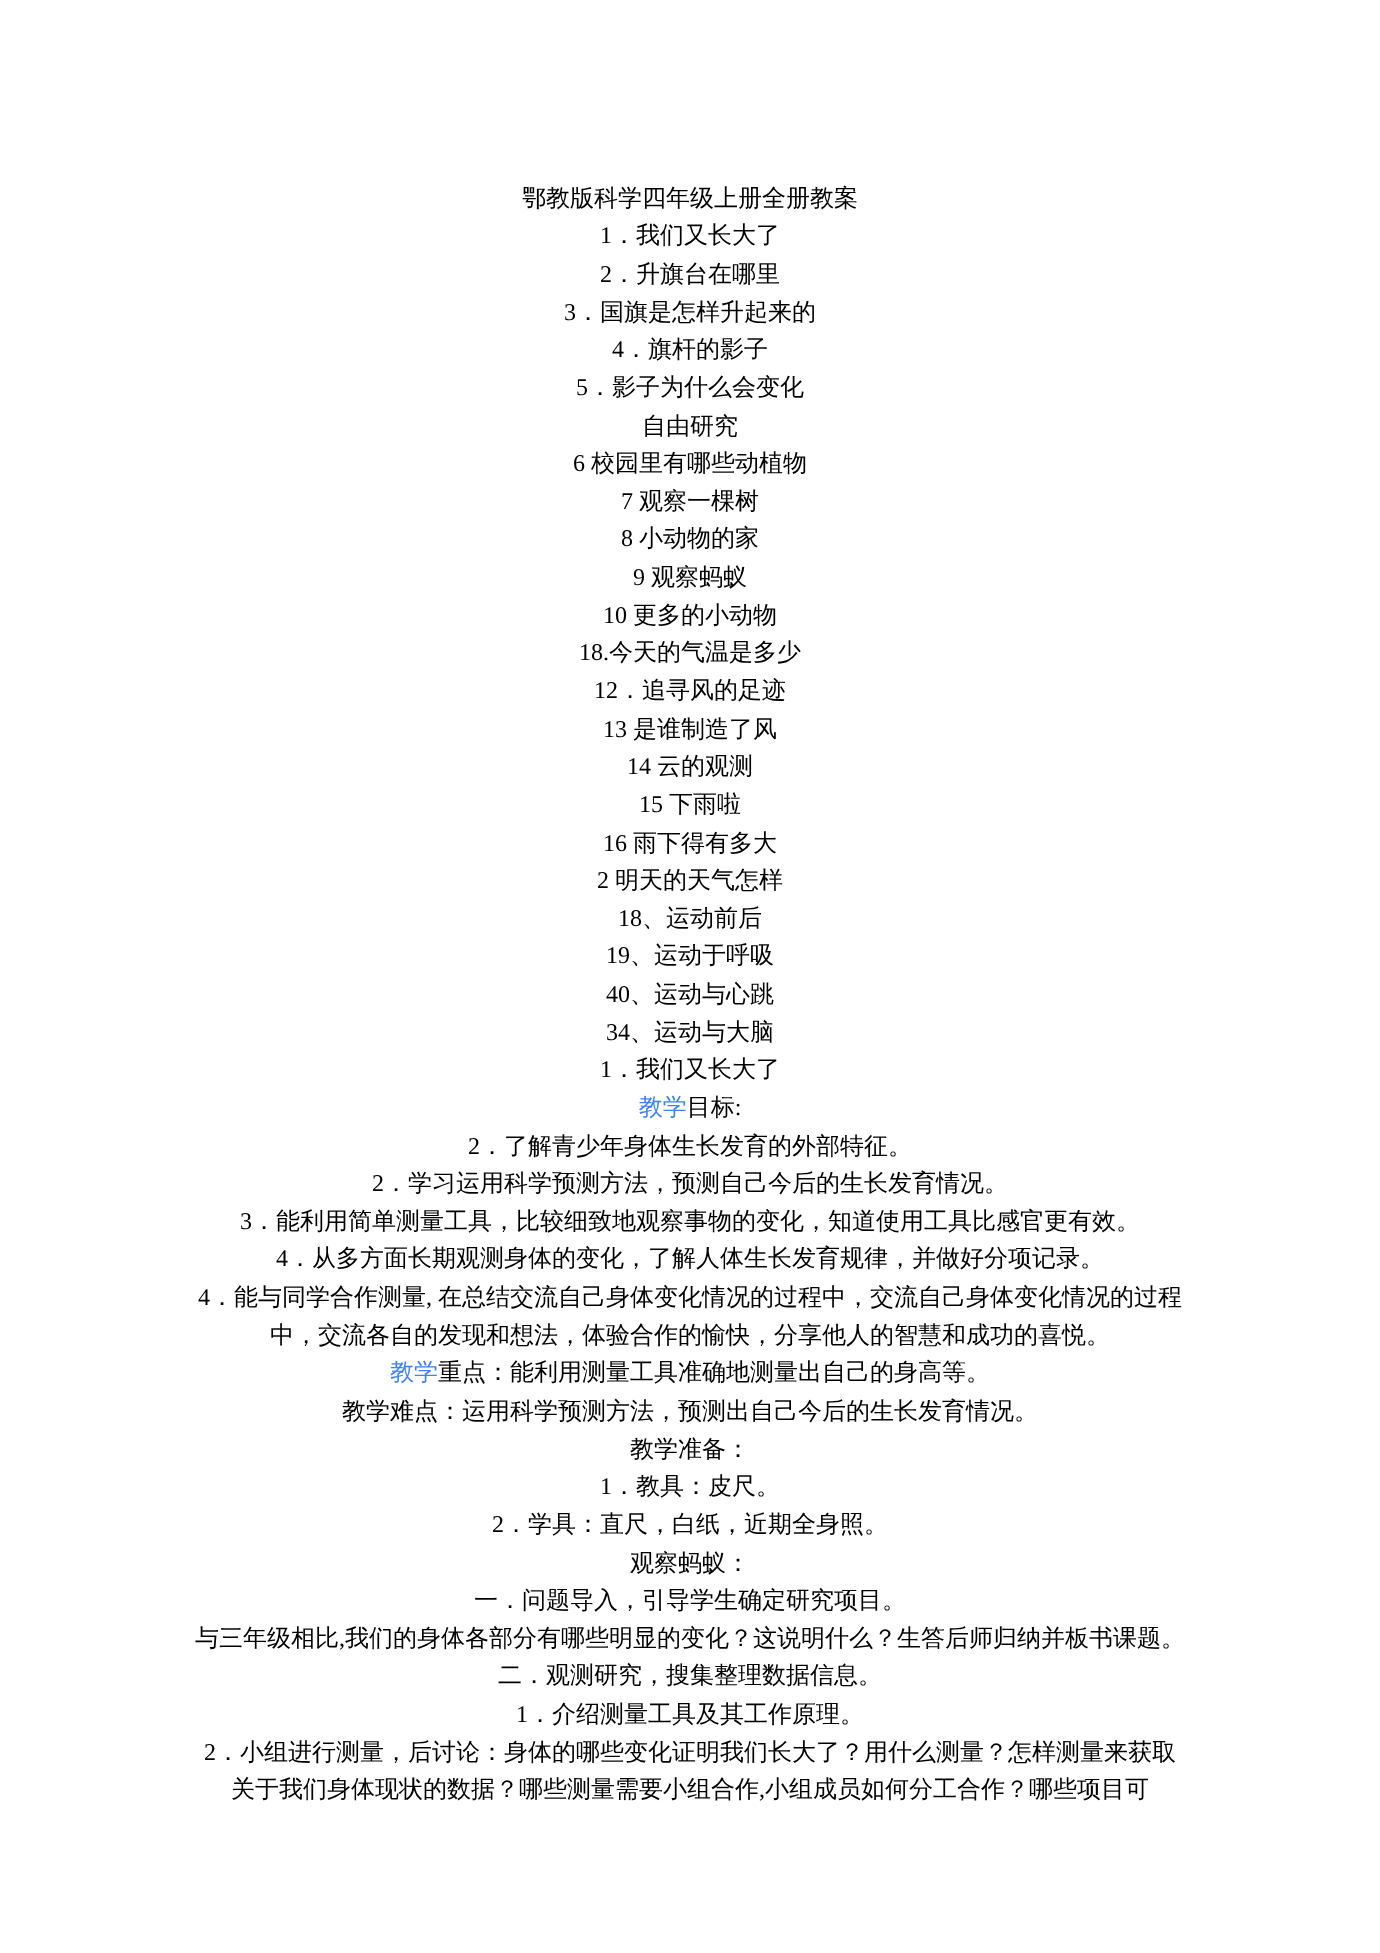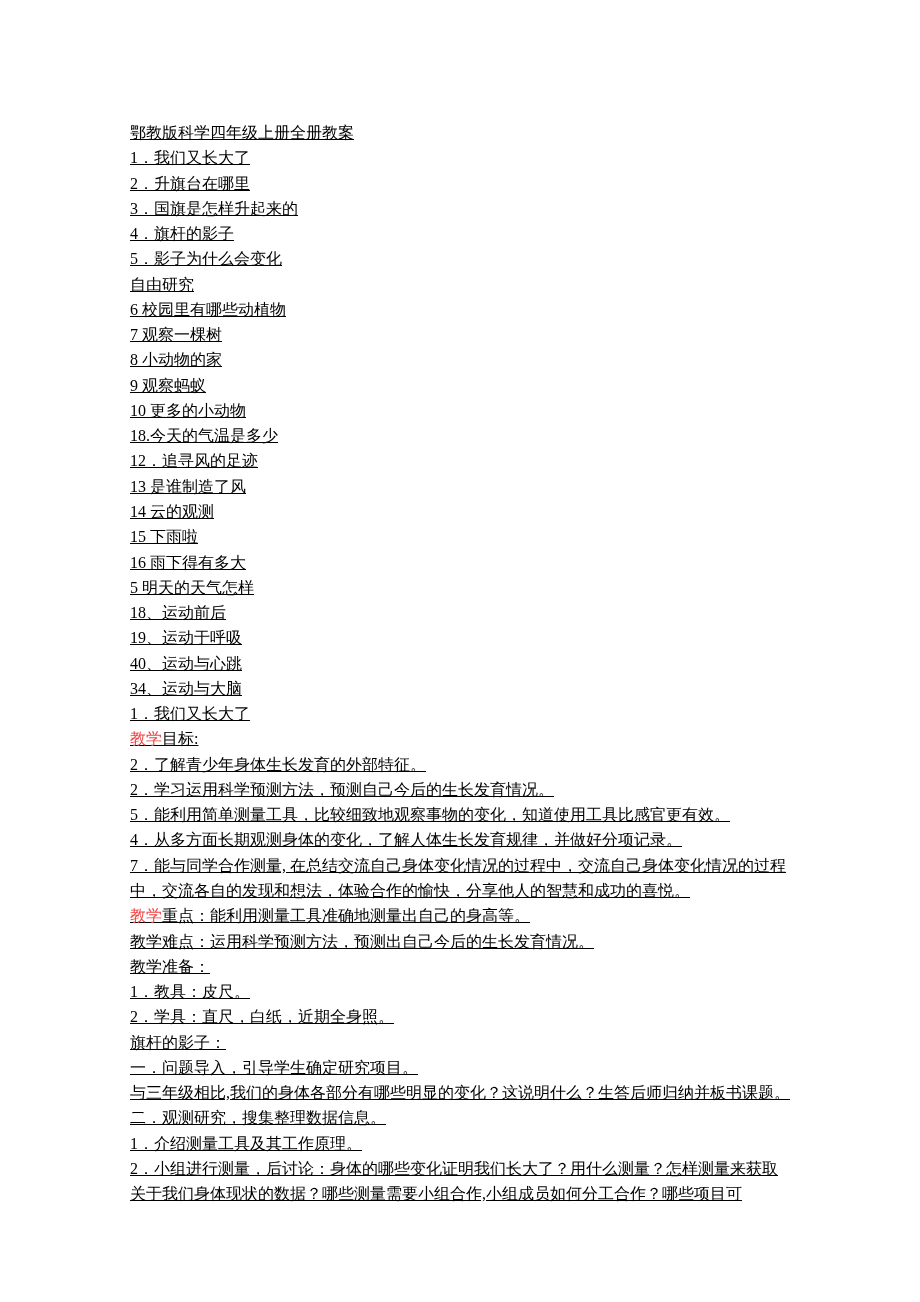--- a/index.html
+++ b/index.html
@@ -7,25 +7,24 @@
       font-size: 16px;
       line-height: 1.58;
       background: #fff;
       color: #000;
       margin: 0;
       padding: 120px 130px 80px 130px;
       width: 920px;
       box-sizing: border-box;
     }
     .line {
-      text-align: left;
-      text-decoration: underline;
+      text-align: center;
     }
     .blue {
-      color: #ef4444;
+      color: #3b82f6;
     }
   </style>
 </head>
 <body>
 
 <div class="line">鄂教版科学四年级上册全册教案</div>
 
 <div class="line">1．我们又长大了</div>
 <div class="line">2．升旗台在哪里</div>
 <div class="line">3．国旗是怎样升起来的</div>
@@ -36,42 +35,42 @@
 <div class="line">7   观察一棵树</div>
 <div class="line">8   小动物的家</div>
 <div class="line">9   观察蚂蚁</div>
 <div class="line">10   更多的小动物</div>
 <div class="line">18.今天的气温是多少</div>
 <div class="line">12．追寻风的足迹</div>
 <div class="line">13 是谁制造了风</div>
 <div class="line">14  云的观测</div>
 <div class="line">15 下雨啦</div>
 <div class="line">16 雨下得有多大</div>
-<div class="line">5 明天的天气怎样</div>
+<div class="line">2 明天的天气怎样</div>
 <div class="line">18、运动前后</div>
 <div class="line">19、运动于呼吸</div>
 <div class="line">40、运动与心跳</div>
 <div class="line">34、运动与大脑</div>
 
 <div class="line">1．我们又长大了</div>
 
 <div class="line"><span class="blue">教学</span><span>目标:</span></div>
 
 <div class="line">2．了解青少年身体生长发育的外部特征。</div>
 <div class="line">2．学习运用科学预测方法，预测自己今后的生长发育情况。</div>
-<div class="line">5．能利用简单测量工具，比较细致地观察事物的变化，知道使用工具比感官更有效。</div>
+<div class="line">3．能利用简单测量工具，比较细致地观察事物的变化，知道使用工具比感官更有效。</div>
 <div class="line">4．从多方面长期观测身体的变化，了解人体生长发育规律，并做好分项记录。</div>
-<div class="line">7．能与同学合作测量, 在总结交流自己身体变化情况的过程中，交流自己身体变化情况的过程中，交流各自的发现和想法，体验合作的愉快，分享他人的智慧和成功的喜悦。</div>
+<div class="line">4．能与同学合作测量, 在总结交流自己身体变化情况的过程中，交流自己身体变化情况的过程中，交流各自的发现和想法，体验合作的愉快，分享他人的智慧和成功的喜悦。</div>
 
 <div class="line"><span class="blue">教学</span><span>重点：能利用测量工具准确地测量出自己的身高等。</span></div>
 
 <div class="line">教学难点：运用科学预测方法，预测出自己今后的生长发育情况。</div>
 
 <div class="line">教学准备：</div>
 <div class="line">1．教具：皮尺。</div>
 <div class="line">2．学具：直尺，白纸，近期全身照。</div>
 
-<div class="line">旗杆的影子：</div>
+<div class="line">观察蚂蚁：</div>
 <div class="line">一．问题导入，引导学生确定研究项目。</div>
 <div class="line">与三年级相比,我们的身体各部分有哪些明显的变化？这说明什么？生答后师归纳并板书课题。</div>
 <div class="line">二．观测研究，搜集整理数据信息。</div>
 <div class="line">1．介绍测量工具及其工作原理。</div>
 <div class="line">2．小组进行测量，后讨论：身体的哪些变化证明我们长大了？用什么测量？怎样测量来获取关于我们身体现状的数据？哪些测量需要小组合作,小组成员如何分工合作？哪些项目可</div>
 
 </body></html>

